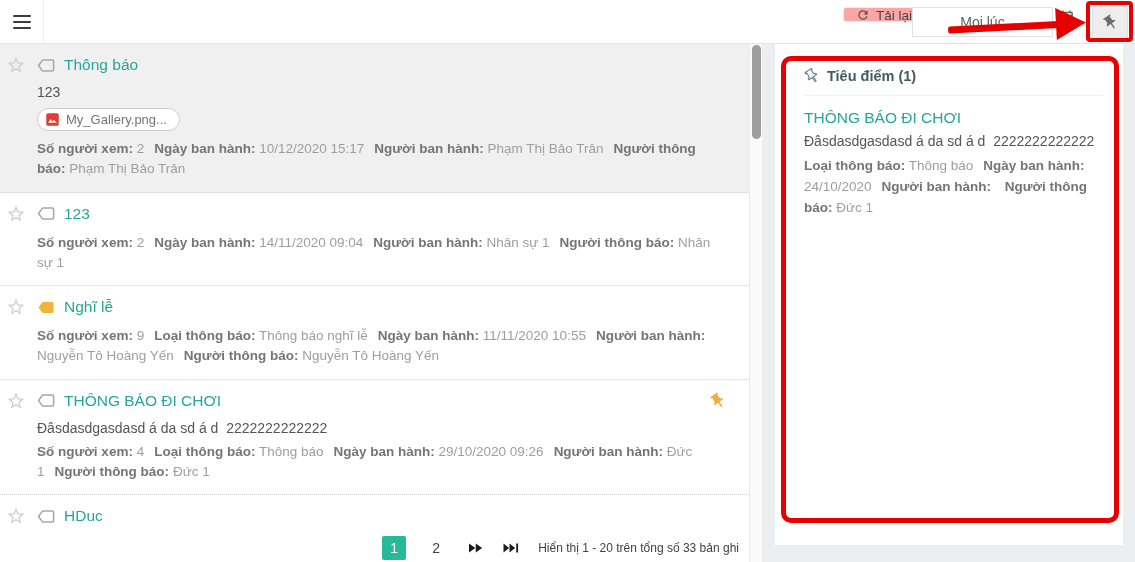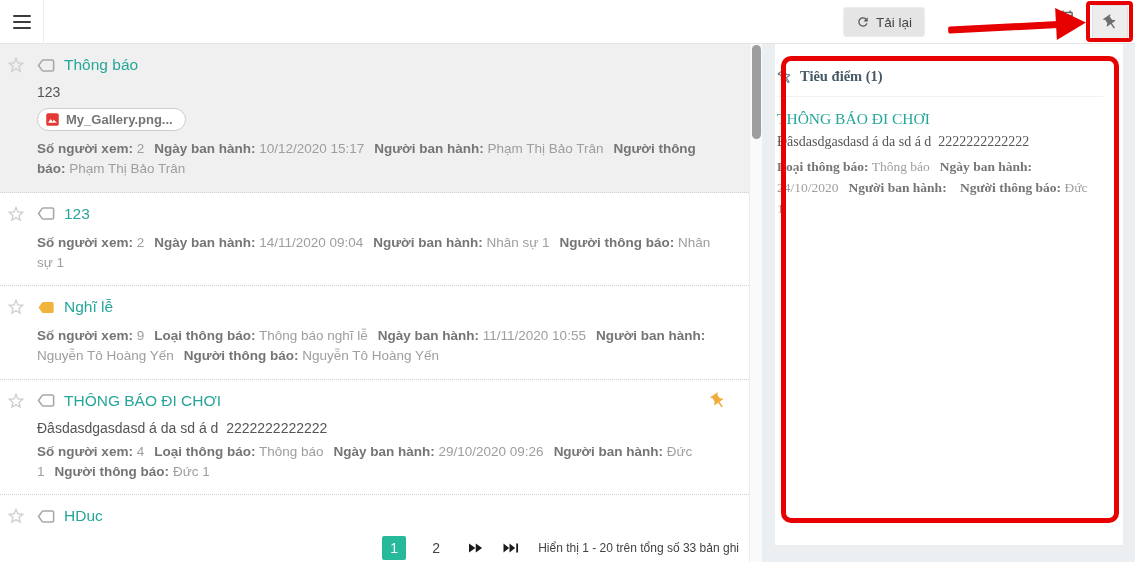--- a/index.html
+++ b/index.html
@@ -7,21 +7,21 @@
   body { font-family:"Liberation Sans","DejaVu Sans",sans-serif; background:#eceff1; overflow:hidden; }
   .page { position:relative; width:1135px; height:562px; background:#eceff1; overflow:hidden; }
 
   
   .header { position:absolute; left:0; top:0; width:1135px; height:44px; background:#fff; border-bottom:1px solid #e4e4e4; z-index:20; }
   .menu-btn { position:absolute; left:10px; top:11px; width:24px; height:22px; cursor:pointer; }
   .menu-btn span { display:block; width:18px; height:2.5px; background:#3c3c3c; margin:3.5px 3px; border-radius:1px; }
   .header-divider { position:absolute; left:43px; top:0; width:1px; height:44px; background:#ececec; }
   .page-title { position:absolute; left:58px; top:0; line-height:44px; font-size:19px; color:#37474f; }
 
-  .reload-btn { position:absolute; left:843px; top:7px; height:30px; padding:0 12px; background:#e5e5e5; border:1px solid #ededed; border-radius:3px; display:flex; align-items:center; gap:6px; font-size:13.5px; color:#444; cursor:pointer; }
+  .reload-btn { position:absolute; left:843px; top:7px; height:15px; padding:0 12px; background:#fca5a5; border:1px solid #ededed; border-radius:3px; display:flex; align-items:flex-start; gap:6px; font-size:13.5px; color:#444; cursor:pointer; }
   .reload-btn svg { width:14px; height:14px; fill:#555; }
 
   .time-filter { position:absolute; left:912px; top:7px; width:141px; height:30px; background:#fff; border:1px solid #e2e2e2; display:flex; align-items:center; justify-content:center; font-size:14px; color:#616161; cursor:pointer; }
 
   .calendar-icon { position:absolute; left:1058px; top:9px; width:17px; height:17px; z-index:1; }
   .calendar-icon svg { width:17px; height:17px; fill:#616161; }
 
   .pin-btn { position:absolute; left:1092px; top:5px; width:36px; height:34px; background:#ededed; border:1px solid #e0e0e0; border-radius:2px; display:flex; align-items:center; justify-content:center; cursor:pointer; }
   .pin-btn svg { width:17px; height:17px; fill:#6d6d6d; transform:rotate(-35deg); }
 
@@ -40,40 +40,40 @@
   .item { position:relative; padding:7px 24px 12px 6px; border-bottom:1px dotted #d2d2d2; }
   .item.highlight { background:#f0f0f0; }
   .item:last-child { border-bottom:none; }
   .title-row { display:flex; align-items:center; padding:4px 0 3px 0; }
   .star-icon { width:20px; height:20px; margin-right:11px; cursor:pointer; flex:0 0 auto; }
   .star-icon svg { width:20px; height:20px; fill:#cfcfcf; }
   .tag-icon { width:19px; height:19px; margin-right:8px; flex:0 0 auto; }
   .tag-icon svg { width:19px; height:19px; }
   .item-title { color:#26a69a; font-size:15.5px; cursor:pointer; text-decoration:none; }
   .item-body { margin:6px 0 2px 31px; color:#555; font-size:14px; white-space:pre-wrap; }
-  .chip { display:inline-flex; align-items:center; gap:6px; margin:6px 0 2px 31px; border:1px solid #ccc; border-radius:12px; padding:3px 12px 3px 7px; color:#757575; font-size:13px; cursor:pointer; background:#fff;font-weight:bold; }
+  .chip { display:inline-flex; align-items:center; gap:6px; margin:6px 0 2px 31px; border:1px solid #ccc; border-radius:12px; padding:3px 12px 3px 7px; color:#757575; font-size:13px; cursor:pointer; background:#fff; }
   .chip svg { width:15px; height:15px; }
   .meta { margin:6px 0 0 31px; font-size:13.5px; line-height:1.5; color:#9e9e9e; max-width:705px; }
   .ml { font-weight:bold; color:#757575; }
   .mv { color:#9e9e9e; margin-right:10px; }
   .item-pin { position:absolute; right:22px; top:12px; width:18px; height:18px; cursor:pointer; }
   .item-pin svg { width:18px; height:18px; fill:#f0ad3e; transform:rotate(-35deg); }
 
   
   .pagination { position:absolute; left:0; bottom:0; width:749px; height:29px; background:#fff; display:flex; align-items:center; justify-content:flex-end; gap:18px; padding-right:10px; z-index:5; }
   .page-num { min-width:24px; height:24px; display:flex; align-items:center; justify-content:center; font-size:14px; color:#424242; cursor:pointer; }
   .page-num.active { background:#26b99a; color:#fff; border-radius:2px; }
   .pg-icon { width:18px; height:18px; cursor:pointer; }
   .pg-icon svg { width:18px; height:18px; fill:#1b1b1b; }
   .pg-summary { font-size:12px; color:#424242; }
 
   
   .right-card { position:absolute; left:775px; top:44px; width:348px; height:501px; background:#fff; }
   .red-rect { position:absolute; left:6px; top:12px; right:4px; bottom:22px; border:5px solid #e60000; border-radius:10px; pointer-events:none; z-index:10; }
-  .spot-content { padding:24px 20px 0 2px;font-family:Liberation Serif, serif; }
+  .spot-content { padding:24px 20px 0 29px; }
   .spot-header { display:flex; align-items:center; gap:7px; font-size:14.5px; font-weight:bold; color:#455a64; padding-bottom:11px; border-bottom:1px solid #f1f1f1; }
   .spot-header svg { width:16px; height:16px; fill:none; stroke:#607d8b; stroke-width:1.6; transform:rotate(-35deg); }
   .spot-title { color:#26a69a; font-size:15.5px; margin:13px 0 6px 0; cursor:pointer; }
   .spot-body { color:#555; font-size:14px; white-space:pre-wrap; }
   .spot-meta { margin-top:7px; font-size:13.5px; line-height:1.55; color:#9e9e9e; }
 </style>
 </head>
 <body>
 
 <div class="page">
@@ -86,20 +86,23 @@
       </div>
     <div class="header-divider"></div>
 
     <button class="reload-btn">
       <svg viewBox="0 0 24 24">
           <path d="M17.65 6.35A7.958 7.958 0 0 0 12 4c-4.42 0-7.99 3.58-8 8s3.57 8 8 8c3.73 0 6.84-2.55 7.73-6h-2.08A5.99 5.99 0 0 1 12 18c-3.31 0-6-2.69-6-6s2.69-6 6-6c1.66 0 3.14.69 4.22 1.78L13 11h7V4l-2.35 2.35z"></path>
         </svg>
       <span>Tải lại</span>
     </button>
 
+    <div class="time-filter">
+      <span>Mọi lúc</span>
+    </div>
 
     <div class="calendar-icon">
       <svg viewBox="0 0 24 24">
           <path d="M19 4h-1V2h-2v2H8V2H6v2H5c-1.11 0-2 .9-2 2v14c0 1.1.89 2 2 2h14c1.1 0 2-.9 2-2V6c0-1.1-.9-2-2-2zm0 16H5V10h14v10zM5 8V6h14v2H5z"></path>
         </svg>
     </div>
 
     <button class="pin-btn">
       <svg viewBox="0 0 24 24">
           <path d="M16 9V4h1c.55 0 1-.45 1-1s-.45-1-1-1H7c-.55 0-1 .45-1 1s.45 1 1 1h1v5c0 1.66-1.34 3-3 3v2h5.97v7l1 1 1-1v-7H19v-2c-1.66 0-3-1.34-3-3z"></path>

